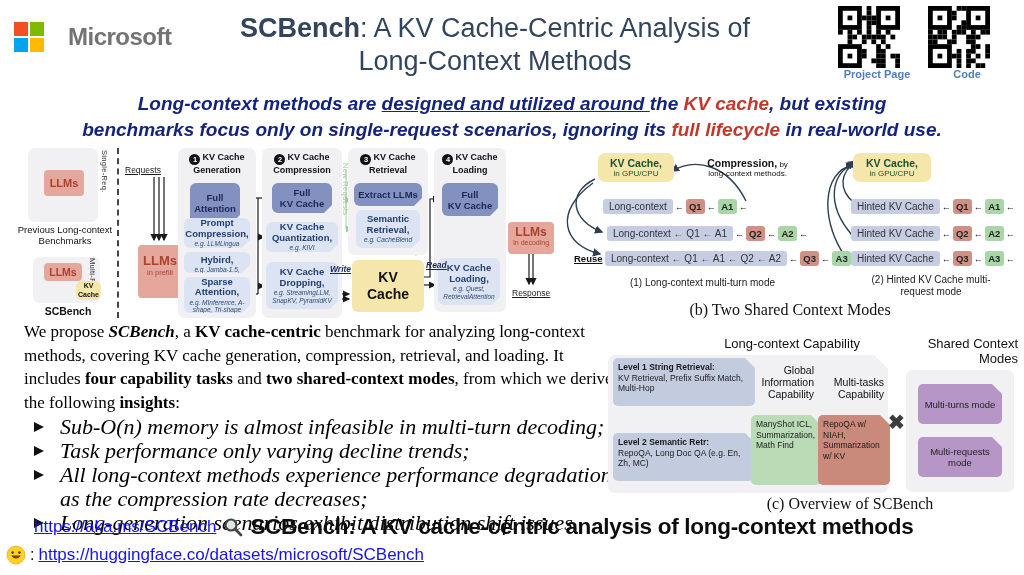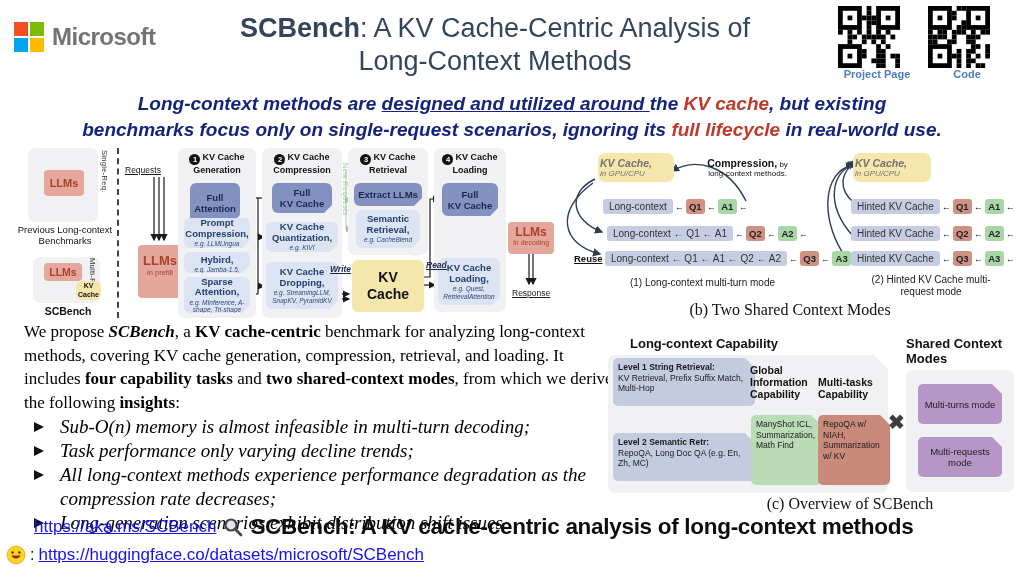--- a/index.html
+++ b/index.html
@@ -1,20 +1,20 @@
 <!DOCTYPE html>
 <html><head>
 <meta charset="utf-8">
 <style>
   html,body{margin:0;padding:0;background:#888;}
   #poster{position:relative;width:1024px;height:575px;background:#fff;overflow:hidden;
     font-family:"Liberation Sans",sans-serif;border-bottom:4px solid #000;}
   .abs{position:absolute;}
   
-  #mslogo{left:14px;top:22px;display:flex;align-items:center;gap:8px;}
+  #mslogo{left:14px;top:22px;display:flex;align-items:center;gap:24px;}
   #mslogo .sq{display:grid;grid-template-columns:14px 14px;grid-template-rows:14px 14px;gap:2px;}
   #mslogo .sq i{display:block;}
   #mslogo .t{font-size:24px;color:#737373;font-weight:600;letter-spacing:-0.5px;}
   #title{left:165px;top:12px;width:660px;text-align:center;color:#32455c;font-size:27px;font-weight:500;line-height:33px;}
   #title b{font-weight:800;}
   .qrwrap{top:6px;width:78px;text-align:center;}
   .qrwrap svg{background:#fff;}
   .qrlabel{font-size:11px;font-weight:700;color:#4d7dbb;line-height:12px;}
   
   #tagline{left:15px;top:91px;width:994px;text-align:center;color:#14247d;
@@ -40,37 +40,37 @@
   .wr{font-size:8.5px;font-style:italic;font-weight:600;text-decoration:underline;color:#1c2752;}
   #divider{left:117px;top:148px;height:170px;border-left:2px dashed #444;}
   .greenlab{color:#9fcb9a;font-size:7.5px;}
   
   .brow{display:flex;align-items:center;white-space:nowrap;}
   .ctx{background:#c6cde2;color:#333;border-radius:3px;padding:2px 6px;font-size:10px;}
   .chip{border-radius:3px;padding:2px 3px;font-size:9.5px;font-weight:700;color:#222;min-width:13px;text-align:center;}
   .chip.q{background:#cf9184;}
   .chip.a{background:#a9d6a6;}
   .arr{font-size:9px;color:#222;margin:0 2px;}
-  .bkv{background:#f5e6ab;border-radius:7px;padding:4px 2px;color:#737373;font-style:italic;}
+  .bkv{background:#f5e6ab;border-radius:7px;text-align:center;padding:4px 2px;color:#14532d;}
   .bkv .t{font-size:10.5px;font-weight:800;}
   .bkv .s{font-size:8px;}
   .bcap{font-size:10px;color:#1a1a1a;text-align:center;line-height:12px;}
   .serifcap{font-family:"Liberation Serif",serif;font-size:16px;color:#111;text-align:center;}
   
   #abstract{left:24px;top:320px;width:600px;font-family:"Liberation Serif",serif;font-size:17px;
     line-height:23.5px;color:#000;}
   #abstract .bi{font-weight:700;font-style:italic;}
   #abstract b{font-weight:700;}
   #insights{left:24px;top:415px;width:600px;font-family:"Liberation Serif",serif;}
   #insights ul{list-style:none;margin:0;padding:0;}
-  #insights li{position:relative;padding-left:36px;font-style:italic;font-size:19px;line-height:24px;color:#000;}
+  #insights li{position:relative;padding-left:36px;font-style:italic;font-size:22px;line-height:24px;color:#000;}
   #insights li::before{content:"";position:absolute;left:10px;top:7px;width:0;height:0;
     border-left:10px solid #111;border-top:5px solid transparent;border-bottom:5px solid transparent;}
   
-  .chead{font-weight:700;color:#111;text-align:left;}
+  .chead{font-weight:400;color:#111;text-align:right;}
   .cbox{border-radius:5px;color:#1a1a1a;font-size:8.5px;line-height:10.5px;padding:4px 5px;
     clip-path:polygon(0 0,calc(100% - 10px) 0,100% 10px,100% 100%,0 100%);}
   .cbox b{font-size:8.5px;}
   .bluebox{background:#c3cbdf;}
   .greenbox{background:#b9dcb6;}
   .redbox{background:#c9897b;}
   .purple{background:#b596c6;border-radius:5px;display:flex;align-items:center;justify-content:center;
     text-align:center;font-size:9.5px;color:#222;
     clip-path:polygon(0 0,calc(100% - 10px) 0,100% 10px,100% 100%,0 100%);}
   

